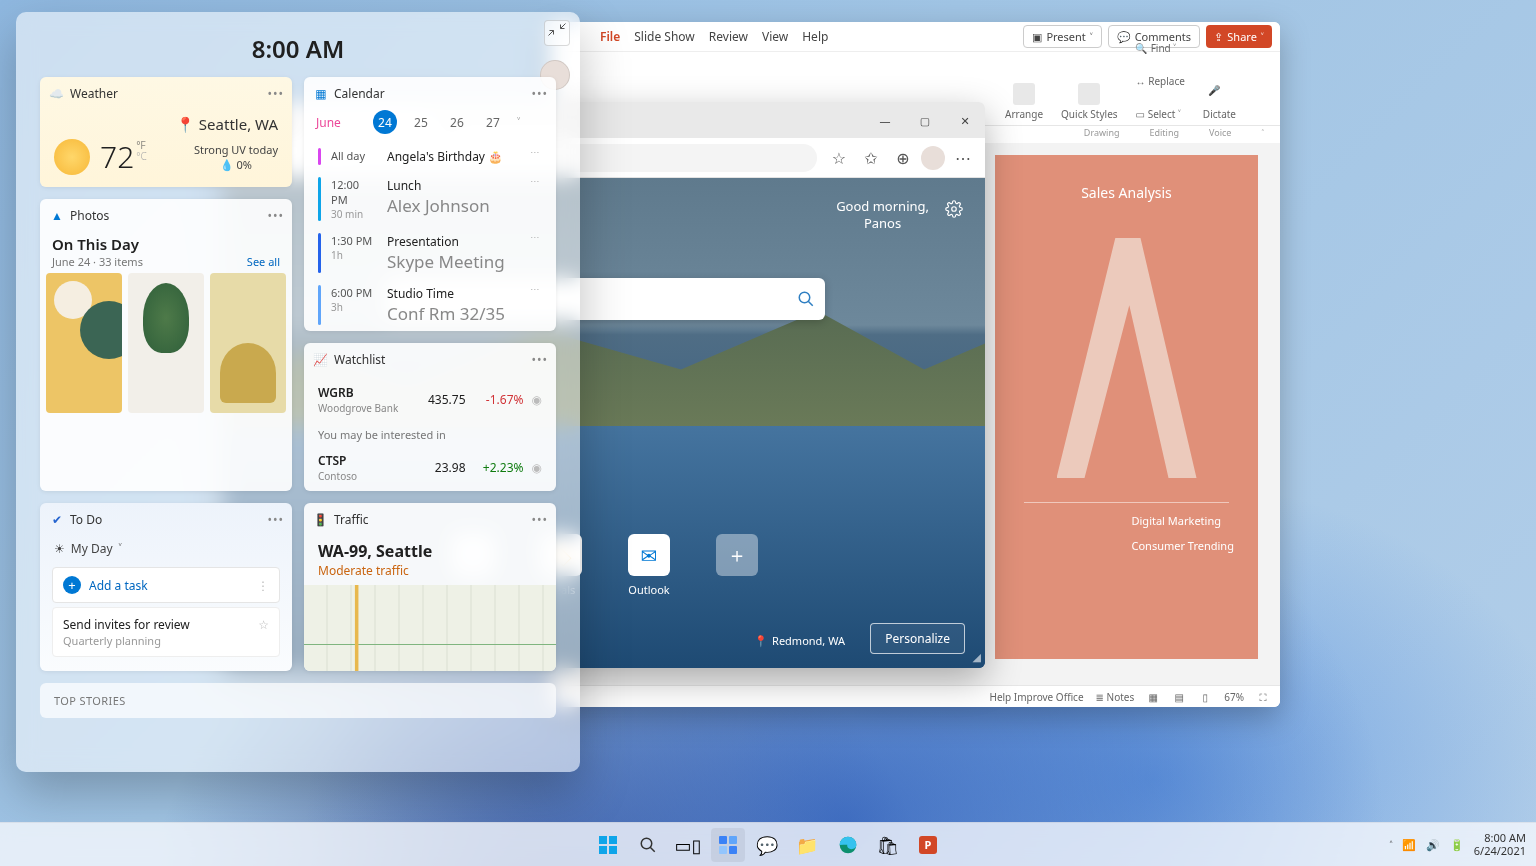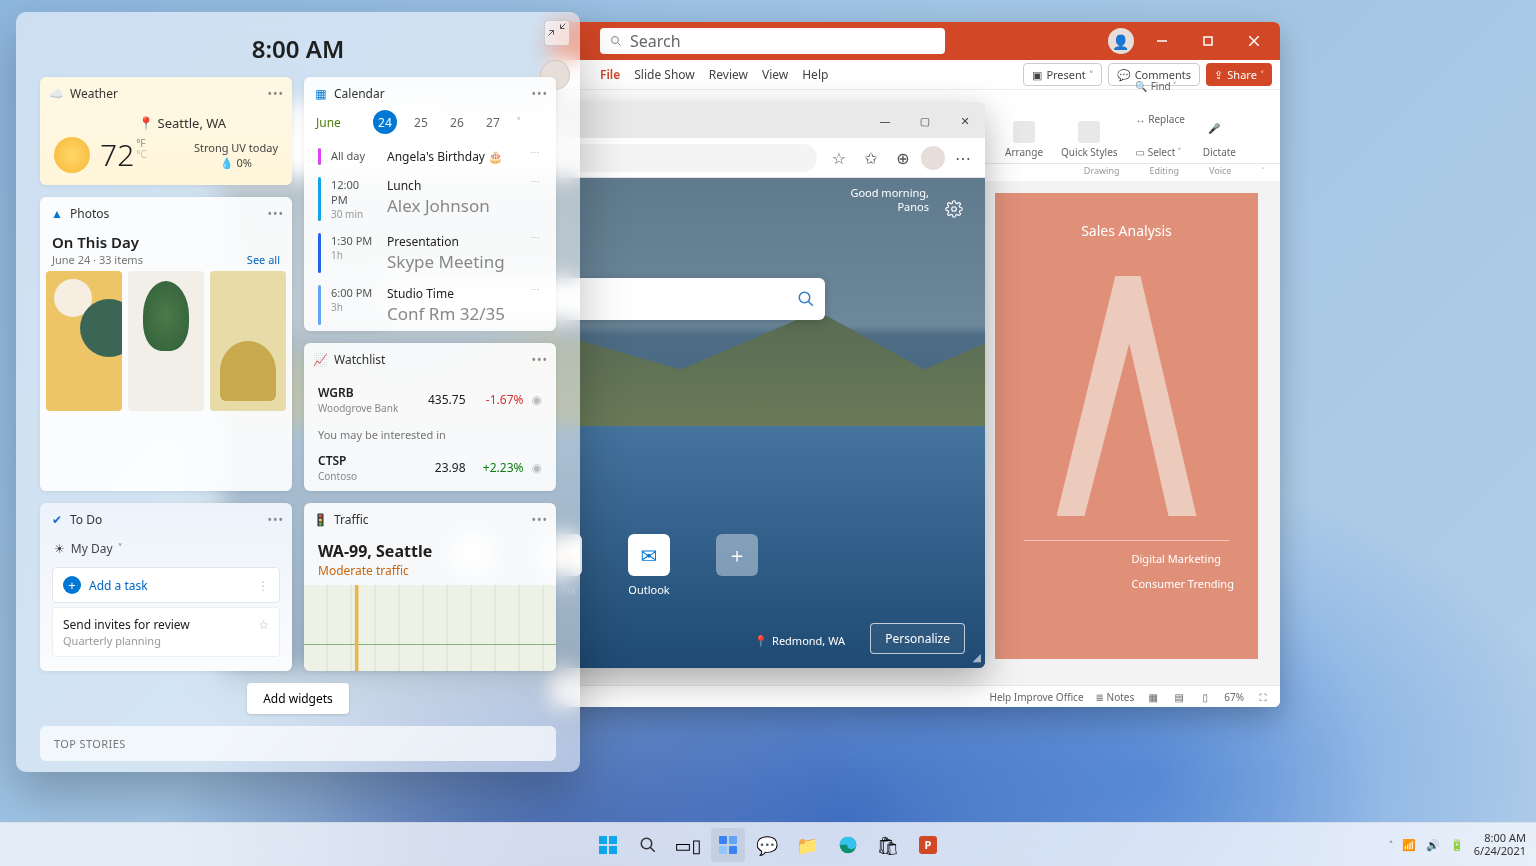--- a/index.html
+++ b/index.html
@@ -89,21 +89,21 @@
     background: linear-gradient(#5f7a8d 0%, #6d889b 30%, #4f6d85 32%, #3a5f80 60%, #1e4a73 100%);
     color:#fff;
   }
   .edge-mountain {
     position:absolute; left:0; right:0; top:120px; height:130px;
     background: linear-gradient(#566a52, #6a7a58);
     clip-path: polygon(0 80%, 10% 40%, 24% 70%, 42% 25%, 60% 55%, 78% 10%, 92% 55%, 100% 35%, 100% 100%, 0 100%);
   }
   .edge-water { position:absolute; left:0; right:0; top:248px; bottom:0;
     background: linear-gradient(#45749f, #1e4a73); }
-  .edge-greeting { position:absolute; right:20px; top:8px; font-size:11px; text-align:right; line-height:1.3;}
+  .edge-greeting { position:absolute; right:20px; top:20px; font-size:13px; text-align:center; line-height:1.3;}
   .edge-gear2 { position:absolute; right:22px; top:22px; }
   .edge-searchbar {
     position:absolute; left:50%; top:100px; transform:translateX(-50%);
     width:440px; height:42px; background:#fff; border-radius:6px;
     box-shadow: 0 2px 8px rgba(0,0,0,.2);
     display:flex; align-items:center; padding: 0 10px; justify-content:flex-end;
   }
   .edge-searchbar .mag { color:#3b82c4; font-size:16px;}
   .edge-tiles { position:absolute; left:50%; top:356px; transform:translateX(-50%);
     display:flex; gap:46px; }
@@ -139,31 +139,31 @@
   .widgets-grid { display:grid; grid-template-columns: 1fr 1fr; gap:12px; }
 
   .card { background: rgba(255,255,255,.9); border-radius:6px; box-shadow: 0 1px 4px rgba(0,0,0,.08); font-size:12px; position:relative;}
   .card-hdr { display:flex; align-items:center; gap:6px; padding: 8px 10px; font-size:12px; color:#333;}
   .card-hdr .ico { width:14px; height:14px; display:flex; align-items:center; justify-content:center; font-size:12px;}
   .card-more { position:absolute; right:8px; top:8px; color:#888; cursor:pointer; letter-spacing:1px;}
 
   
   .weather { background: linear-gradient(#fef8e4, #fff5da); }
   .weather-body { padding: 4px 14px 10px; }
-  .weather-loc { font-size:13px; color:#333; margin-left:84px; margin-bottom:2px;}
+  .weather-loc { font-size:15px; color:#333; margin-left:32px; margin-bottom:2px;text-align:right;}
   .weather-row { display:flex; align-items:center; gap:10px; }
   .sun { width:36px; height:36px; border-radius:50%; background: radial-gradient(#ffd76a,#f7b838); }
   .temp { font-size:30px; font-weight:300; display:flex; align-items:flex-start;}
   .temp-unit { font-size:10px; line-height:1.1; margin-left:2px; margin-top:4px; color:#555;}
   .weather-det { margin-left:auto; font-size:11px; color:#444; text-align:center; }
   .weather-link { color:#0067c0; font-size:12px; padding: 8px 0 2px; }
 
   
   .cal-dates { display:flex; align-items:center; gap:12px; padding: 0 12px 8px; font-size:12px; color:#666;}
-  .cal-month { color:#4d7c0f; margin-right: 20px;}
+  .cal-month { color:#ec4899; margin-right: 20px;}
   .cal-day { width:24px; height:24px; display:flex; align-items:center; justify-content:center; border-radius:50%;}
   .cal-day.sel { background:#0078d4; color:#fff;}
   .cal-event { display:flex; gap:10px; padding: 6px 14px; align-items:flex-start;}
   .cal-bar { width:3px; align-self:stretch; border-radius:2px;}
   .cal-time { width:46px; font-size:11px; color:#555;}
   .cal-time .sub { color:#999; font-size:10px;}
   .cal-title { font-size:12px; color:#222;}
   .cal-title .sub { color:#888; font-size:17px;}
   .cal-ev-more { margin-left:auto; color:#bbb; writing-mode: vertical-rl; font-size:9px;}
 
@@ -230,47 +230,20 @@
   .tb-clock { text-align:right; line-height:1.1;}
 
   svg { display:block; }
 </style>
 </head>
 <body>
 
 <div class="wallpaper-bloom"></div>
 
 <div class="ppt-window">
-  <div class="ppt-titlebar">
-    <div class="ppt-search">
-      <svg width="12" height="12" viewBox="0 0 24 24" fill="none" stroke="#888" stroke-width="2">
-          <circle cx="10" cy="10" r="7"></circle>
-          <line x1="21" y1="21" x2="15" y2="15"></line>
-        </svg>
-      <span>Search</span>
-    </div>
-    <div class="ppt-spacer"></div>
-    <div class="ppt-avatar">👤</div>
-    <div class="ppt-winctl">
-      <svg width="10" height="10">
-          <line x1="0" y1="5" x2="10" y2="5" stroke="#fff" stroke-width="1.5"></line>
-        </svg>
-    </div>
-    <div class="ppt-winctl">
-      <svg width="10" height="10">
-          <rect x="1" y="1" width="8" height="8" fill="none" stroke="#fff" stroke-width="1.5"></rect>
-        </svg>
-    </div>
-    <div class="ppt-winctl">
-      <svg width="10" height="10">
-          <line x1="0" y1="0" x2="10" y2="10" stroke="#fff" stroke-width="1.5"></line>
-          <line x1="10" y1="0" x2="0" y2="10" stroke="#fff" stroke-width="1.5"></line>
-        </svg>
-    </div>
-  </div>
   <div class="ppt-tabs">
     <span class="tab">File</span>
     <span class="tab">Slide Show</span>
     <span class="tab">Review</span>
     <span class="tab">View</span>
     <span class="tab">Help</span>
     <div class="ppt-tab-right">
       <div class="ppt-pill">▣ <span>Present</span> ˅</div>
       <div class="ppt-pill">💬 <span>Comments</span></div>
       <div class="ppt-pill ppt-share">⇪ <span>Share</span> ˅</div>
@@ -573,23 +546,20 @@
           <span>Traffic</span>
         </div>
       <div class="card-more">•••</div>
       <div class="traffic-body">
         <div class="traffic-title">WA-99, Seattle</div>
         <div class="traffic-status">Moderate traffic</div>
       </div>
       <div class="traffic-map"></div>
     </div>
 
-    <div class="add-widgets">
-      <button>Add widgets</button>
-    </div>
     <div class="top-stories">TOP STORIES</div>
   </div>
 </div>
 
 <div class="taskbar">
   <div class="tb-center">
     <div class="tb-ico">
       <svg width="20" height="20" viewBox="0 0 20 20">
           <rect x="1" y="1" width="8" height="8" fill="#0ea5e9"></rect>
           <rect x="11" y="1" width="8" height="8" fill="#0ea5e9"></rect>

